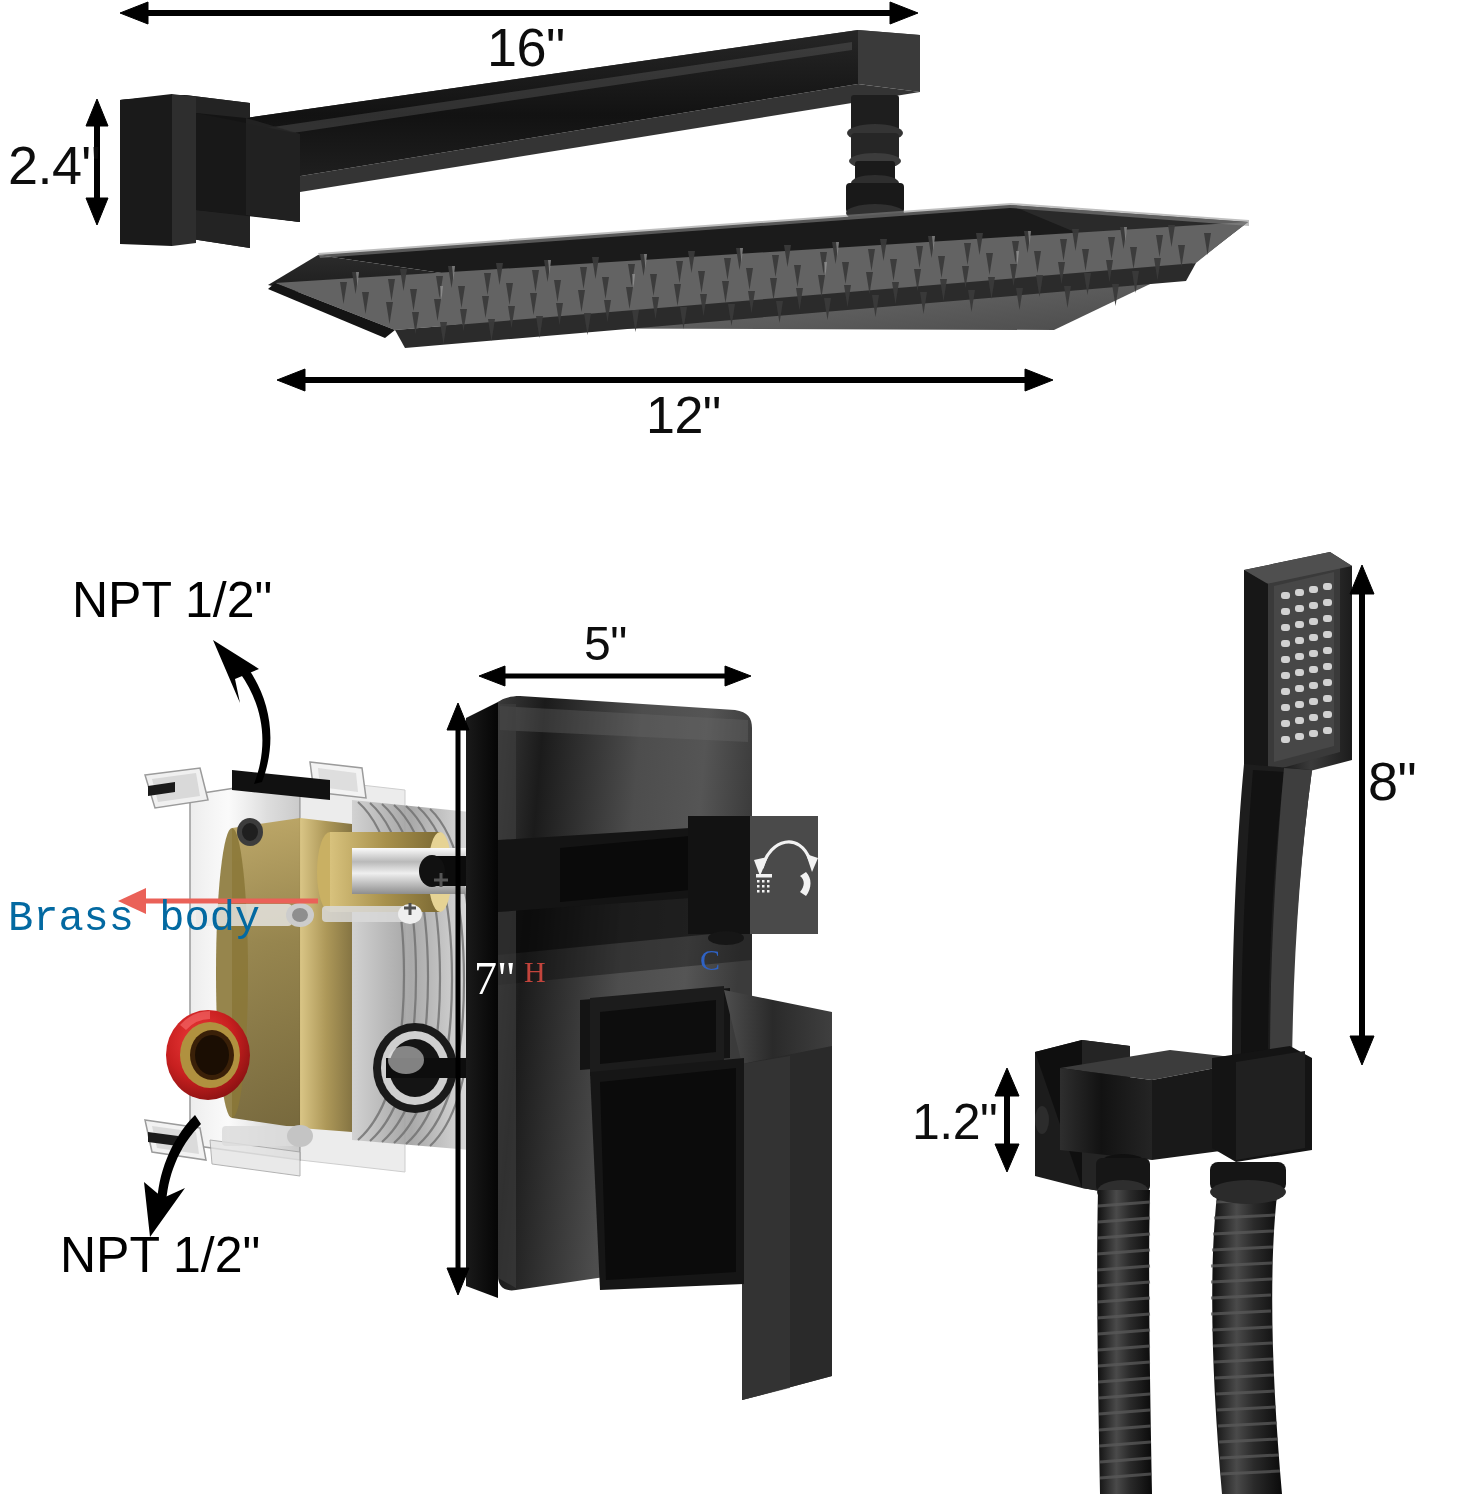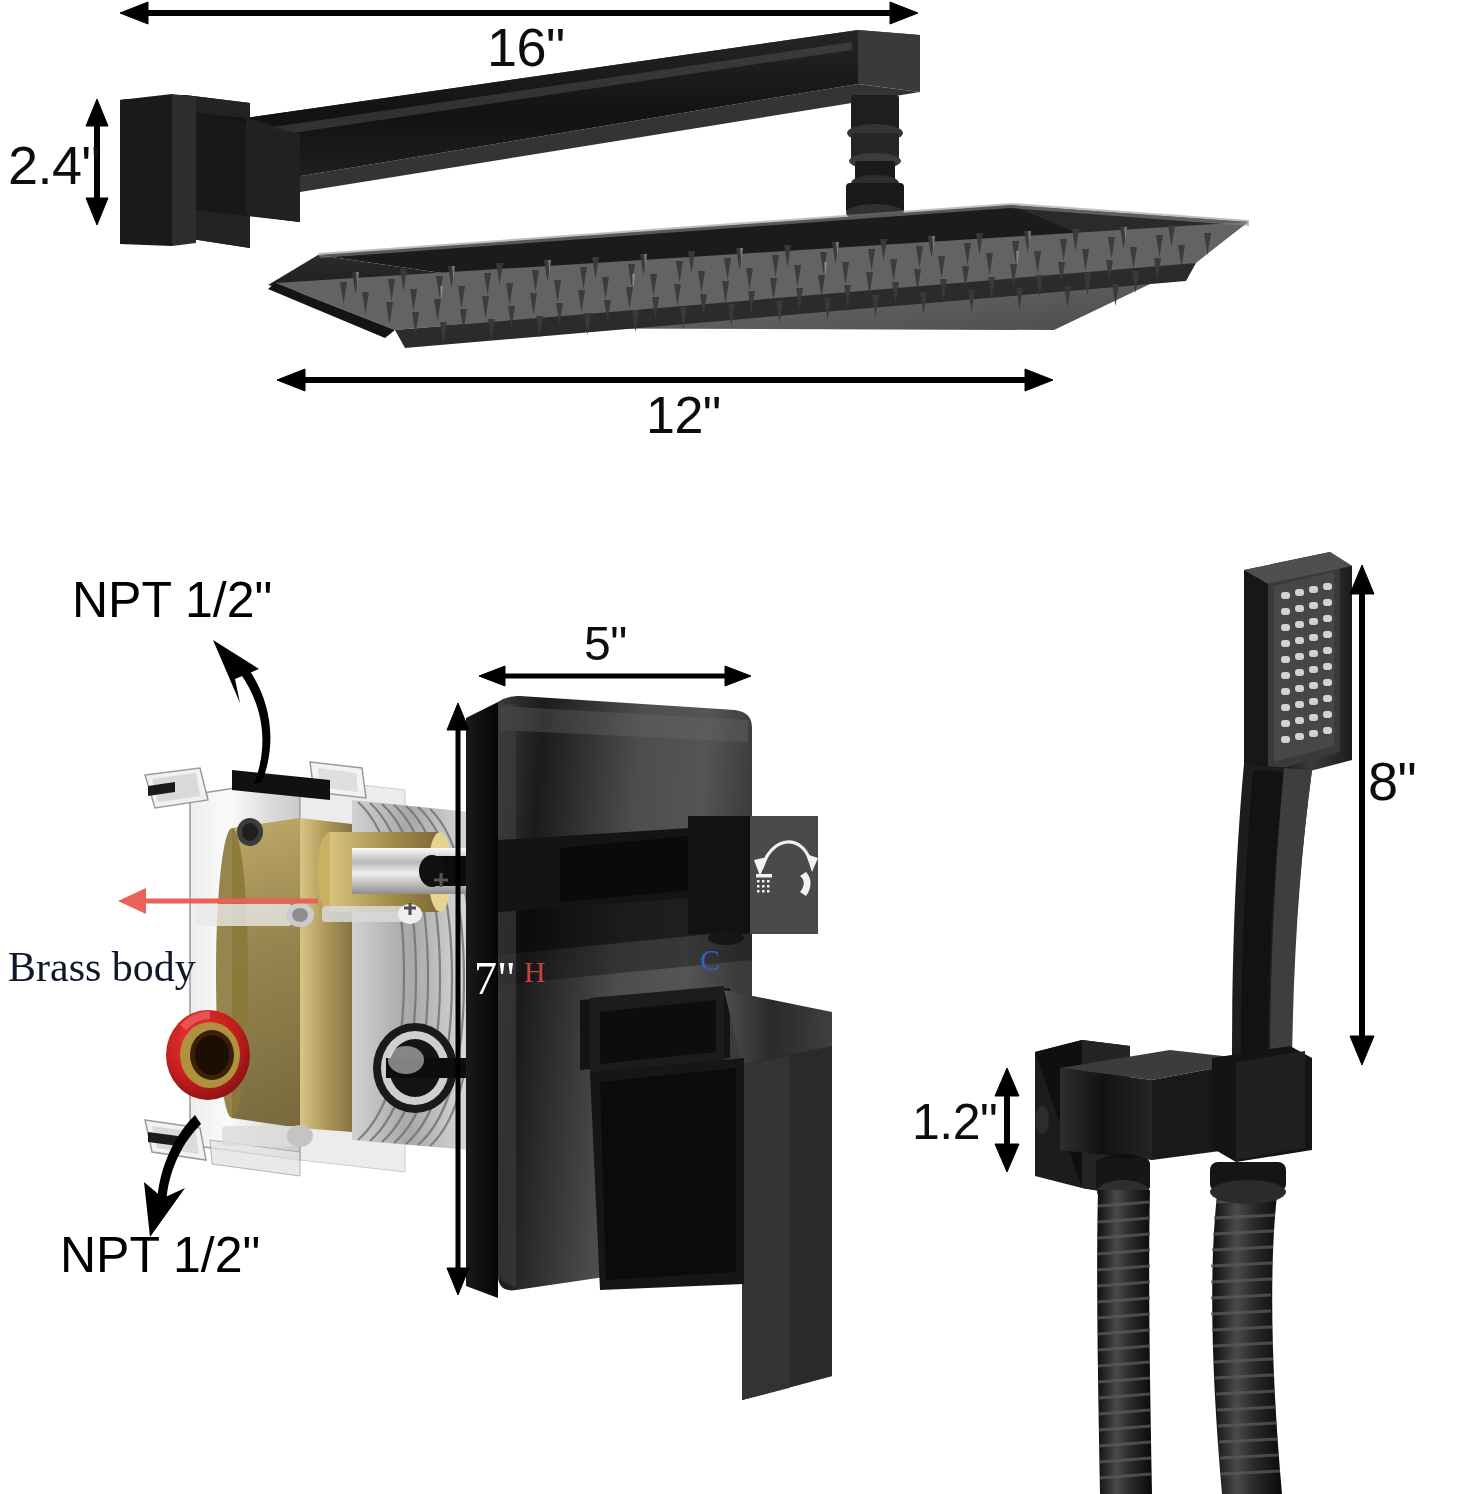--- a/index.html
+++ b/index.html
@@ -51,25 +51,24 @@
     color: #000000;
     white-space: nowrap;
     font-weight: 400;
   }
   .npt-top { left: 72px; top: 571px; }
   .npt-bottom { left: 60px; top: 1226px; }
 
   .brass-label {
     position: absolute;
     left: 8px; top: 895px;
-    font-family: Liberation Serif, serif;
+    font-family: Liberation Mono, monospace;
     font-size: 42px;
-    color: #0f172a;
+    color: #0369a1;
     white-space: nowrap;
-    margin-top: 48px;
   }
 
   
   svg.layer {
     position: absolute;
     left: 0; top: 0;
     width: 1460px;
     height: 1494px;
     pointer-events: none;
   }

